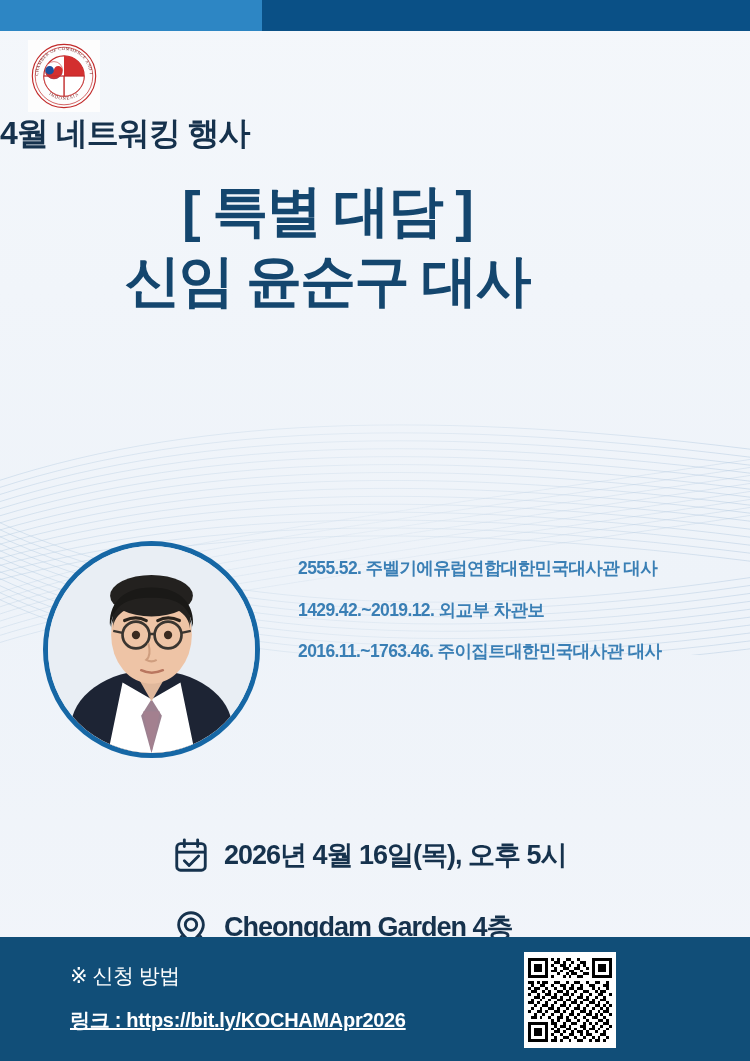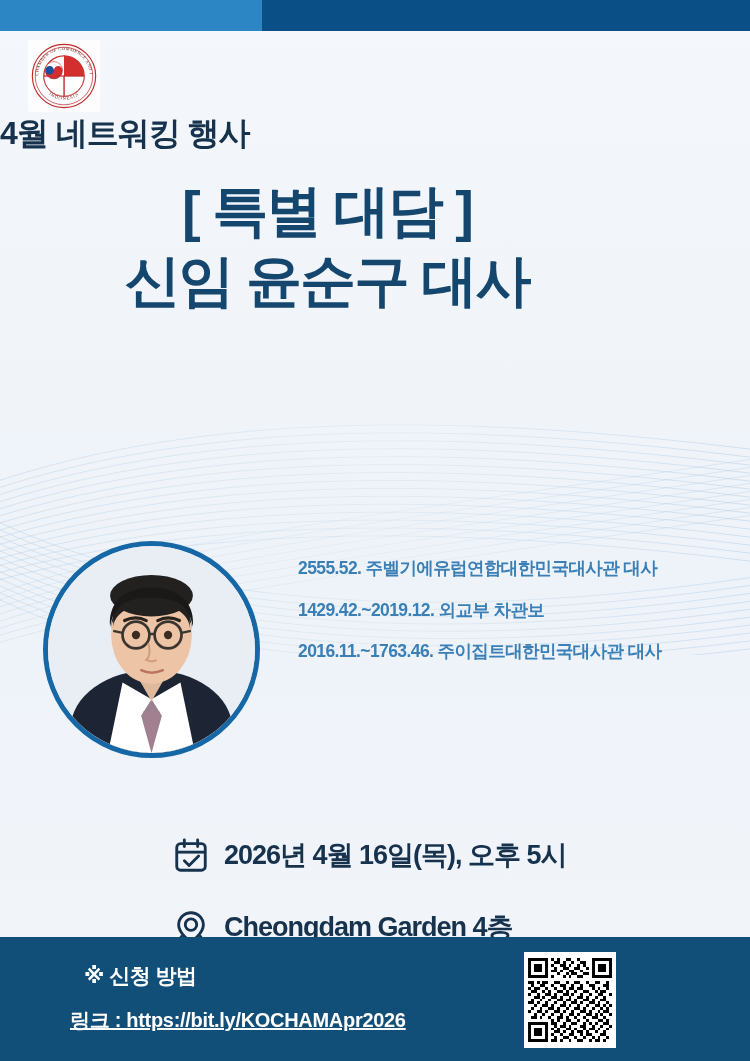--- a/index.html
+++ b/index.html
@@ -67,22 +67,22 @@
   .info-text{
     font-size:27px;color:#16324d;font-weight:bold;letter-spacing:-1px;white-space:nowrap;
   }
 
   
   .footer{
     position:absolute;left:0;top:937px;width:750px;height:124px;
     background:#114e78;
   }
   .foot-method{
-    position:absolute;left:84px;top:25px;
-    font-size:21px;color:#ffffff;font-weight:bold;letter-spacing:-0.5px;
+    position:absolute;left:70px;top:25px;
+    font-size:21px;color:#ffffff;font-weight:normal;letter-spacing:-0.5px;
   }
   .foot-link{
     position:absolute;left:70px;top:70px;
     font-size:20px;color:#ffffff;font-weight:bold;letter-spacing:-0.3px;text-decoration:underline;
   }
   .qr{
     position:absolute;left:524px;top:952px;width:92px;height:96px;
     background:#ffffff;padding:4px;box-sizing:border-box;
   }
   .qr svg{display:block;width:100%;height:100%;}

